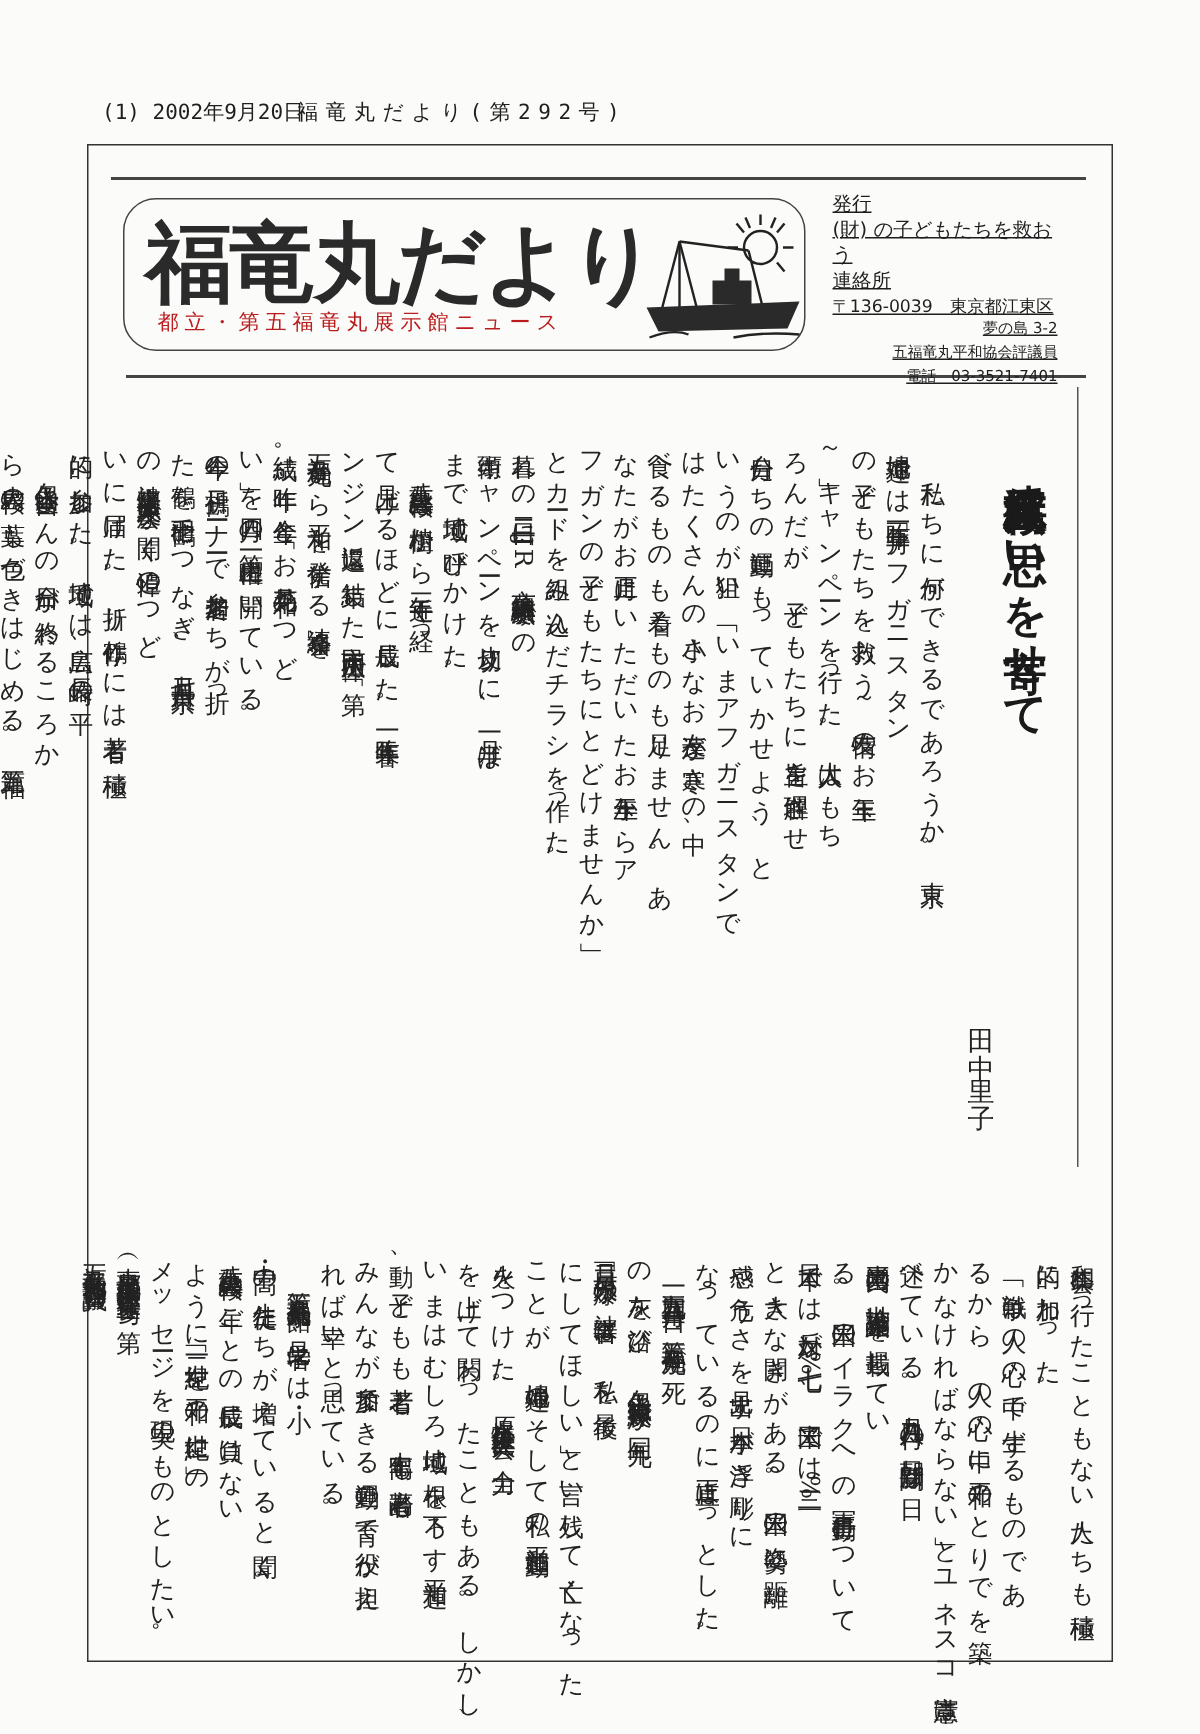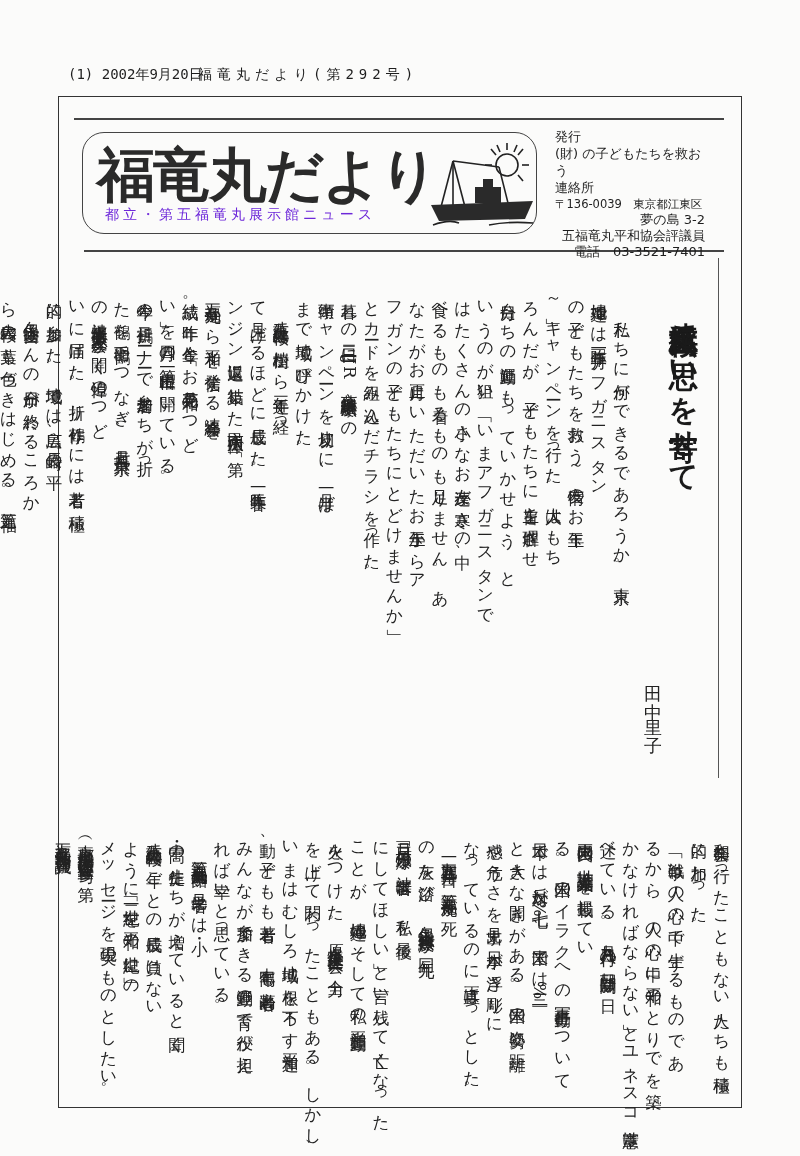--- a/index.html
+++ b/index.html
@@ -14,26 +14,26 @@
            border: 1.5px solid #333; box-sizing: border-box; }
 
   .mast-rule-top { position: absolute; left: 74px; top: 118px; width: 650px; height: 0; border-top: 2px solid #444; }
   .mast-rule-bot { position: absolute; left: 84px; top: 250px; width: 640px; height: 0; border-top: 2px solid #444; }
 
   .masthead { position: absolute; left: 82px; top: 132px; width: 455px; height: 102px;
               border: 1.5px solid #444; border-radius: 22px; box-sizing: border-box; }
   .mast-title { position: absolute; left: 14px; top: 4px; font-size: 58px; font-weight: bold;
                 letter-spacing: -2px; font-family: "DejaVu Serif", serif; color: #2a2a2a; }
   .mast-sub { position: absolute; left: 22px; top: 73px; font-size: 14px; letter-spacing: 4px;
-              font-family: "DejaVu Sans", sans-serif; color: #6d28d9; }
+              font-family: "DejaVu Sans", sans-serif; color: #b91c1c; }
   .ship { position: absolute; left: 346px; top: 8px; width: 108px; height: 90px; }
 
   .publisher { position: absolute; left: 555px; top: 128px; width: 150px; font-size: 13px;
-               line-height: 17px; font-family: "DejaVu Sans", sans-serif; }
-  .publisher .r { text-align: right; font-size: 13px; line-height: 16px; }
+               line-height: 17px; font-family: "DejaVu Sans", sans-serif; text-decoration: underline; }
+  .publisher .r { text-align: right; font-size: 10px; line-height: 16px; }
   .publisher .l { font-size: 13px; }
   .publisher .zip { font-size: 11.5px; line-height: 16px; white-space: nowrap; }
 
   .col-block { position: absolute; writing-mode: vertical-rl; font-size: 16.5px;
                line-height: 22.7px; letter-spacing: 1.6px; white-space: pre; color: #222; }
   .col-block .col { display: block; }
 
   .upper { left: 76px; top: 290px; height: 480px; width: 556px; }
   .lower { left: 76px; top: 830px; height: 250px; width: 656px; }
 

